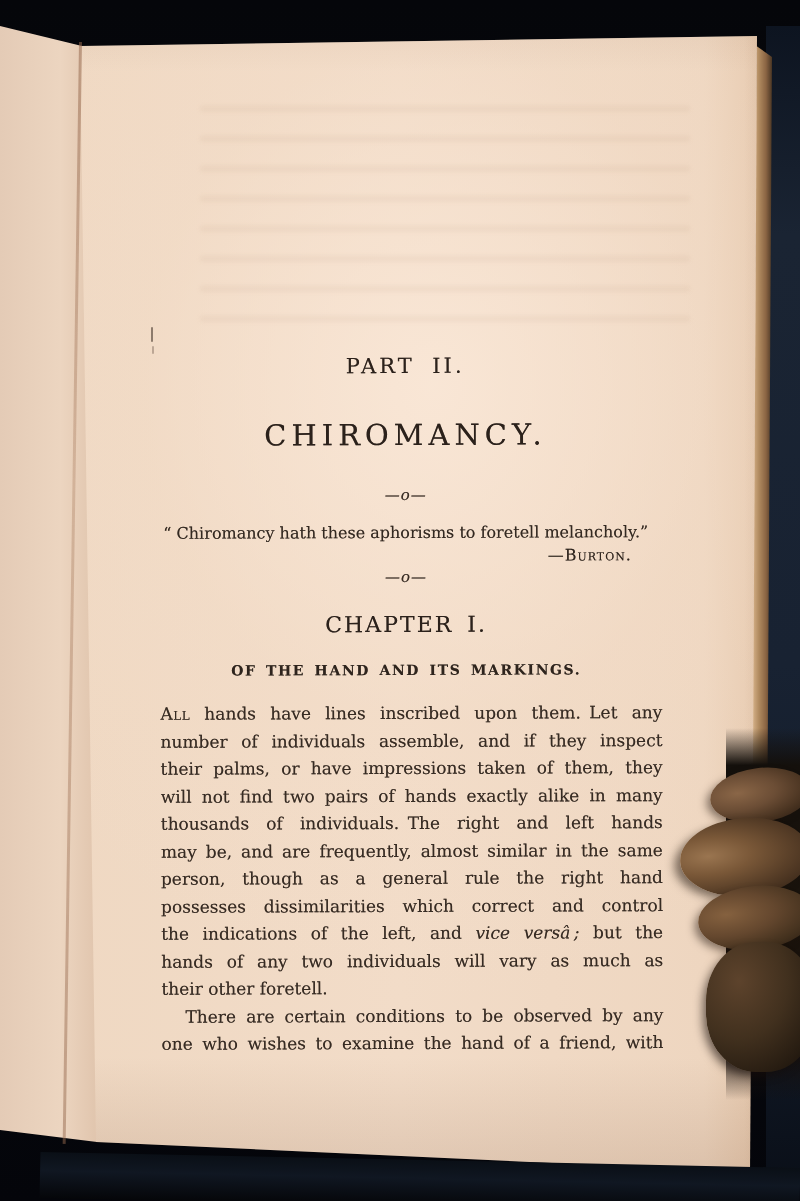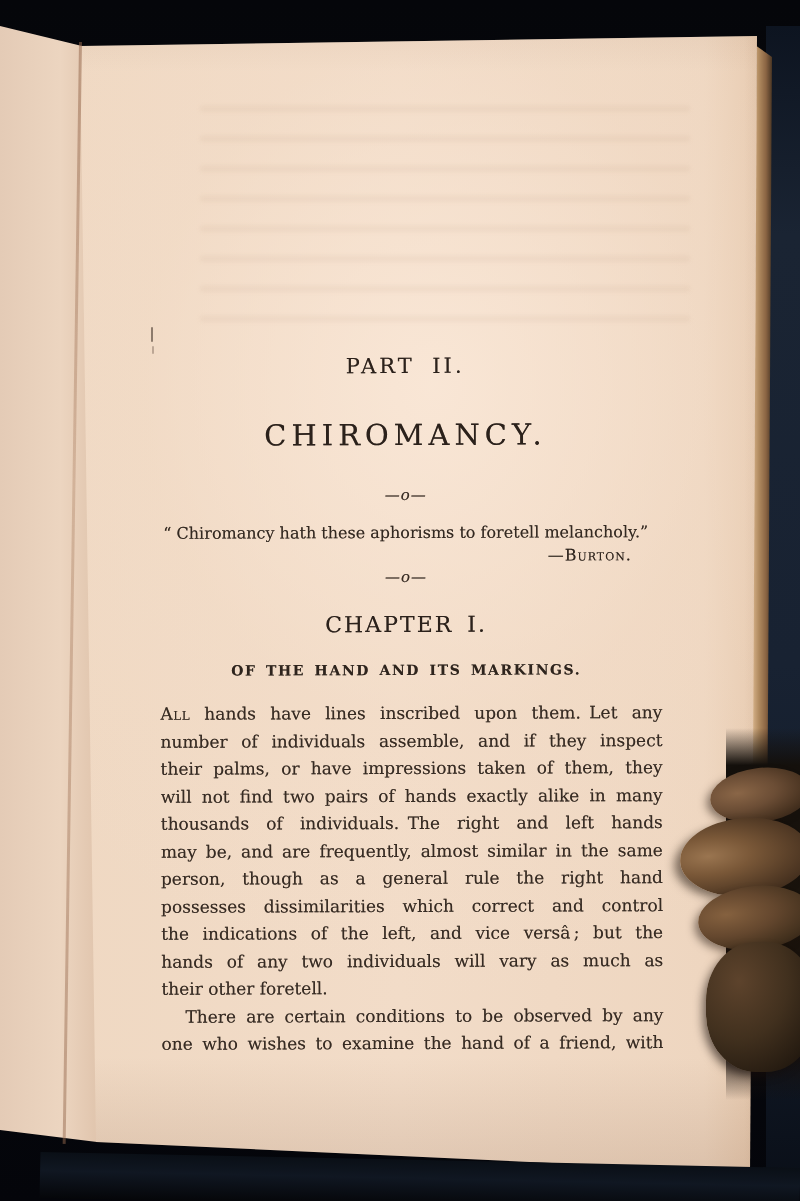--- a/index.html
+++ b/index.html
@@ -100,21 +100,21 @@
   .chapter-heading{top:612px;font-size:22px;letter-spacing:2px;word-spacing:5px;color:#2b211b;}
   .section-heading{top:662px;font-size:14px;font-weight:bold;letter-spacing:1.6px;word-spacing:3px;color:#2e241d;}
   .body-text{
     position:absolute;left:160px;top:700px;width:502px;
     font-size:17px;line-height:27.5px;color:#362b23;
     text-shadow:0 0 .5px rgba(56,42,32,.55);
   }
   .line{text-align:justify;text-align-last:justify;}
   .line.no-justify{text-align-last:left;}
   .paragraph.indent .line:first-child{text-indent:24px;}
-  .seg-italic{}
+  .seg-italic{font-style:italic;}
   .seg-smallcap{font-variant:small-caps;letter-spacing:.5px;}
   .headings{text-shadow:0 0 .6px rgba(43,33,27,.5);}
 </style>
 </head>
 <body>
 
 <div class="scene">
 
   <div class="cover-right"></div>
   <div class="page-edge-stack"></div>

